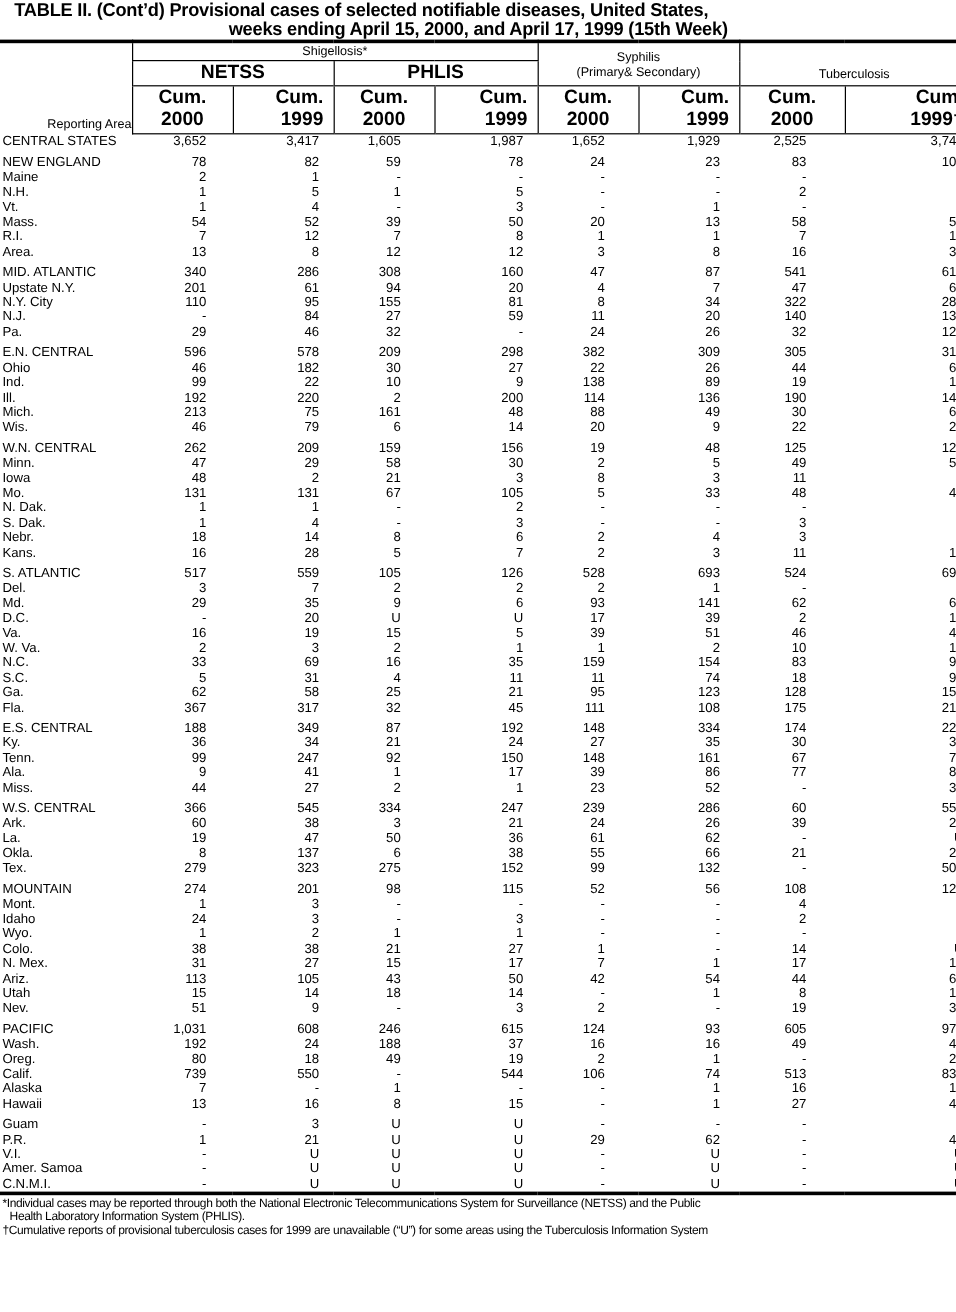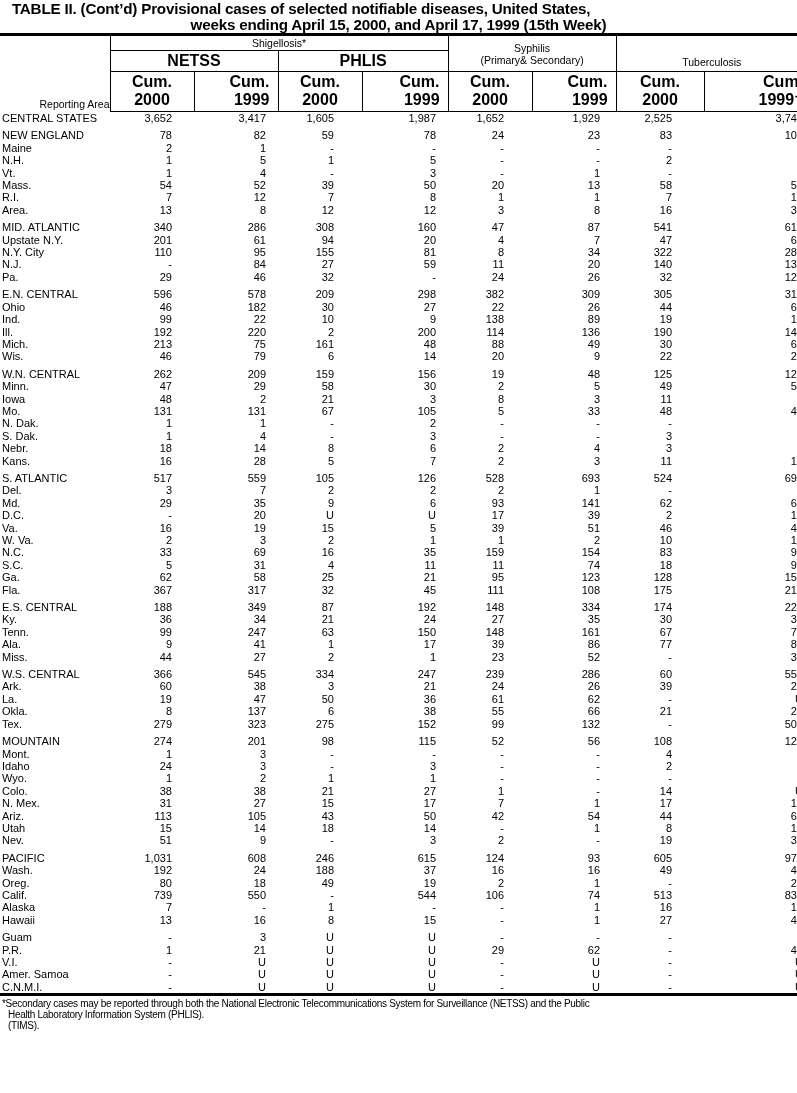--- a/index.html
+++ b/index.html
@@ -514,21 +514,21 @@
         <td class="num" style="padding-right: 12px;">24</td>
         <td class="num" style="padding-right: 28px;">27</td>
         <td class="num" style="padding-right: 16px;">35</td>
         <td class="num" style="padding-right: 32px;">30</td>
         <td class="num" style="padding-right: 4px;">30</td>
       </tr>
       <tr>
         <td class="area">Tenn.</td>
         <td class="num" style="padding-right: 22px;">99</td>
         <td class="num" style="padding-right: 12px;">247</td>
-        <td class="num" style="padding-right: 28px;">63</td>
+        <td class="num" style="padding-right: 28px;">92</td>
         <td class="num" style="padding-right: 12px;">150</td>
         <td class="num" style="padding-right: 28px;">148</td>
         <td class="num" style="padding-right: 16px;">161</td>
         <td class="num" style="padding-right: 32px;">67</td>
         <td class="num" style="padding-right: 4px;">76</td>
       </tr>
       <tr>
         <td class="area">Ala.</td>
         <td class="num" style="padding-right: 22px;">9</td>
         <td class="num" style="padding-right: 12px;">41</td>
@@ -834,16 +834,16 @@
         <td class="num" style="padding-right: 12px;">U</td>
         <td class="num" style="padding-right: 28px;">-</td>
         <td class="num" style="padding-right: 16px;">U</td>
         <td class="num" style="padding-right: 32px;">-</td>
         <td class="num" style="padding-right: 4px;">U</td>
       </tr>
     </tbody>
 </table>
 
 <div class="foot">
-  <div>*Secondary cases may be reported through both the National Electronic Telecommunications System for Surveillance (NETSS) and the Public</div>
+  <div>*Individual cases may be reported through both the National Electronic Telecommunications System for Surveillance (NETSS) and the Public</div>
   <div class="indent">Health Laboratory Information System (PHLIS).</div>
-  <div class="indent">(TIMS).</div>
+  <div>†Cumulative reports of provisional tuberculosis cases for 1999 are unavailable (“U”) for some areas using the Tuberculosis Information System</div>
 </div>
 
 </body></html>

